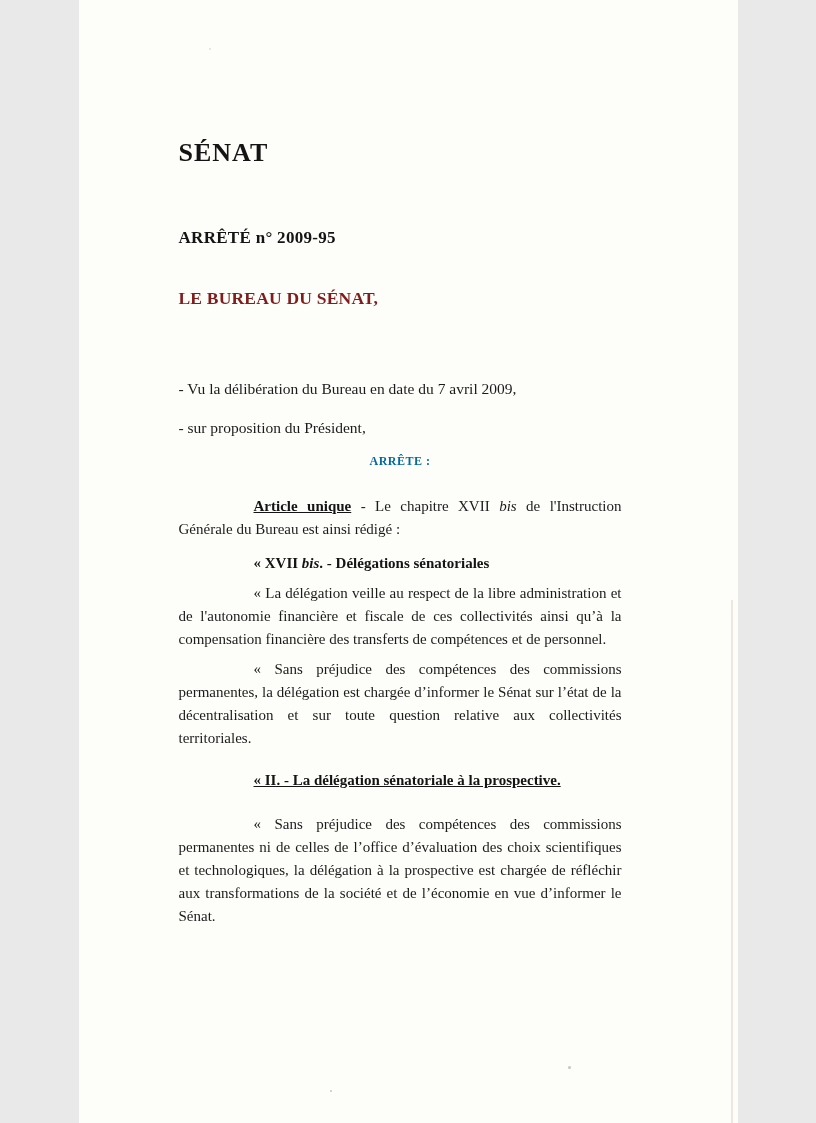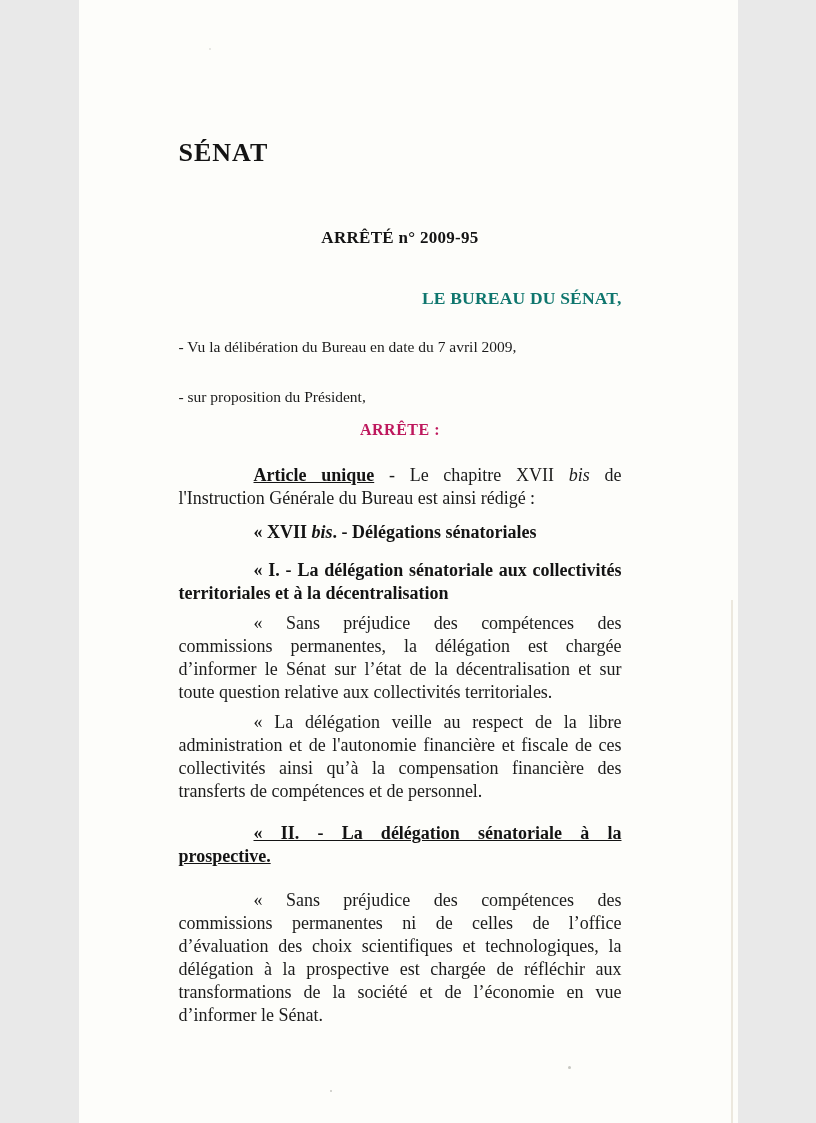--- a/index.html
+++ b/index.html
@@ -22,54 +22,53 @@
   .org-name {
     font-size: 26px;
     font-weight: bold;
     letter-spacing: 1px;
     line-height: 30px;
     margin: 0;
     color: #141414;
   }
   .decree-title {
     margin-top: 60px;
-    text-align: center;
     font-weight: bold;
     font-size: 17px;
     line-height: 20px;
     letter-spacing: 0.3px;
     color: #141414;
   }
   .addressee {
     margin-top: 40px;
-    text-align: right;
+    text-align: left;
     font-weight: bold;
     font-size: 17.5px;
     line-height: 21px;
     letter-spacing: 0.2px;
-    color: #0f766e;
+    color: #7f1d1d;
   }
   .recital {
     font-size: 15.5px;
     line-height: 20px;
     margin: 0;
   }
-  .recital-first { margin-top: 28px; }
-  .recital-next  { margin-top: 30px; }
+  .recital-first { margin-top: 70px; }
+  .recital-next  { margin-top: 19px; }
   .enacting {
     margin-top: 12px;
     text-align: center;
     font-weight: bold;
-    font-size: 16px;
+    font-size: 12px;
     line-height: 22px;
     letter-spacing: 0.5px;
-    color: #be185d;
+    color: #0369a1;
   }
   .para {
-    font-size: 18px;
+    font-size: 15px;
     line-height: 23px;
     text-align: justify;
     text-indent: 75px;
     margin: 0;
   }
   .article-para   { margin-top: 23px; }
   .chapter-head   { margin-top: 11px; font-weight: bold; color: #141414; }
   .sec1-head      { margin-top: 15px; font-weight: bold; color: #141414; }
   .body-p         { margin-top: 7px; }
   .sec2-head      { margin-top: 19px; font-weight: bold; color: #141414; text-decoration: underline; }
@@ -112,25 +111,24 @@
   <p class="recital recital-first">- Vu la délibération du Bureau en date du 7 avril 2009,</p>
 
   <p class="recital recital-next">- sur proposition du Président,</p>
 
   <div class="enacting">ARRÊTE :</div>
 
   <p class="para article-para"><span class="article-label">Article unique</span><span> - Le chapitre XVII </span><i>bis</i><span> de l'Instruction Générale du Bureau est ainsi rédigé :</span></p>
 
   <p class="para chapter-head"><span>« XVII </span><i>bis</i><span>. - Délégations sénatoriales</span></p>
 
-  <p class="para sec1-head">« I. - La délégation sénatoriale aux collectivités territoriales et à la décentralisation</p>
+
+  <p class="para body-p">« La délégation veille au respect de la libre administration et de l'autonomie financière et fiscale de ces collectivités ainsi qu’à la compensation financière des transferts de compétences et de personnel.</p>
 
   <p class="para body-p">« Sans préjudice des compétences des commissions permanentes, la délégation est chargée d’informer le Sénat sur l’état de la décentralisation et sur toute question relative aux collectivités territoriales.</p>
-
-  <p class="para body-p">« La délégation veille au respect de la libre administration et de l'autonomie financière et fiscale de ces collectivités ainsi qu’à la compensation financière des transferts de compétences et de personnel.</p>
 
 
 
   <p class="para sec2-head">« II. - La délégation sénatoriale à la prospective.</p>
 
   <p class="para sec2-p">« Sans préjudice des compétences des commissions permanentes ni de celles de l’office d’évaluation des choix scientifiques et technologiques, la délégation à la prospective est chargée de réfléchir aux transformations de la société et de l’économie en vue d’informer le Sénat.</p>
 
   <div class="edge-shadow"></div>
   <div class="speck speck-a"></div>
   <div class="speck speck-b"></div>

